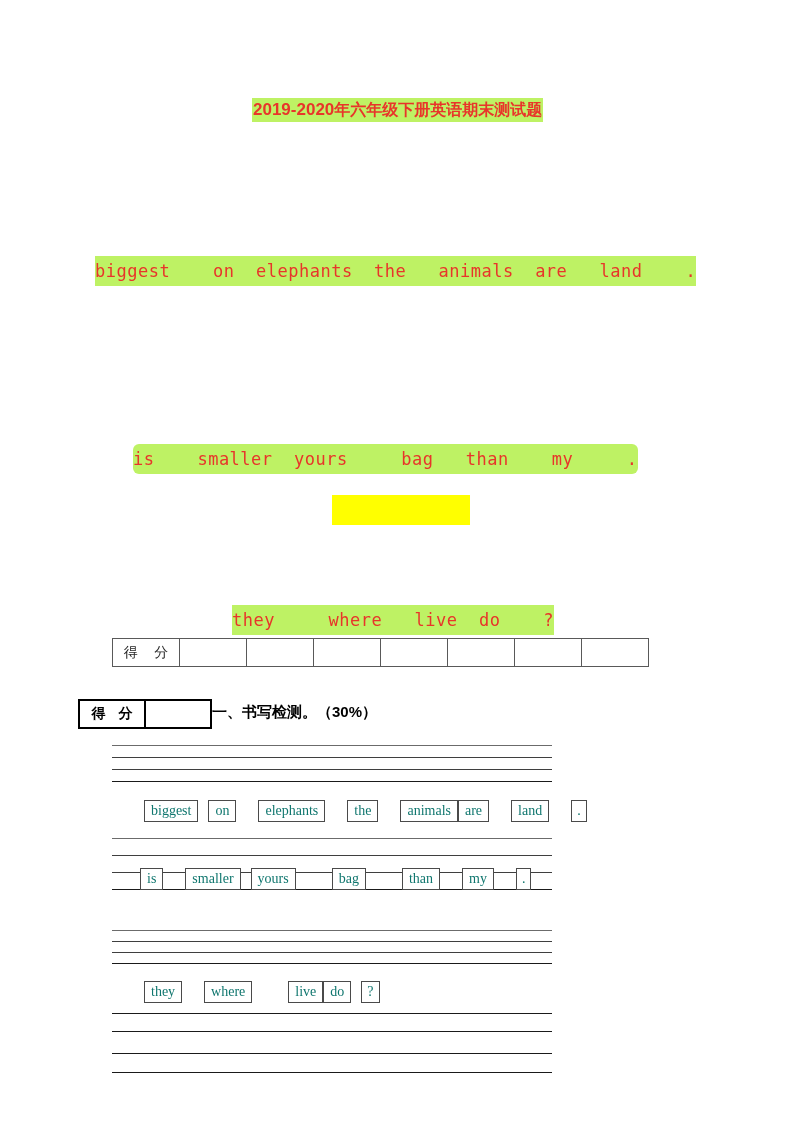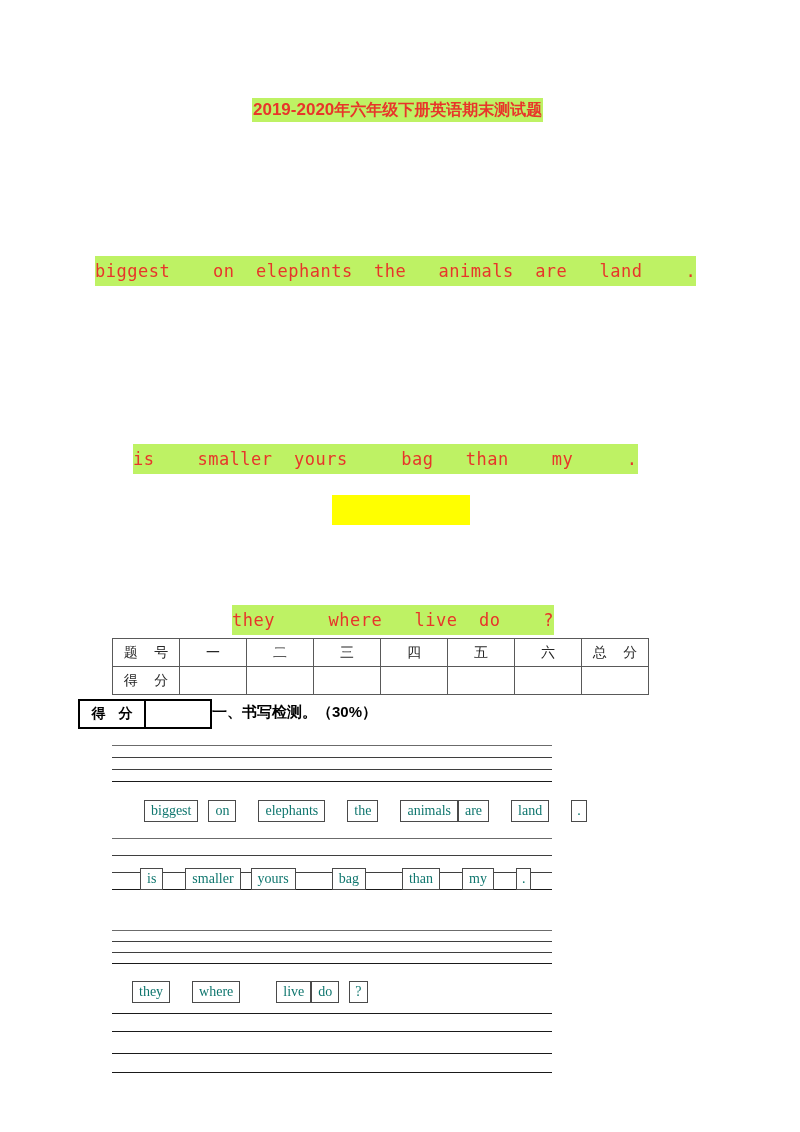--- a/index.html
+++ b/index.html
@@ -42,21 +42,21 @@
     background: #bef264;
     color: #e8352a;
     font-family: "DejaVu Sans Mono", monospace;
     font-size: 17px;
     line-height: 30px;
     height: 30px;
     white-space: pre;
     letter-spacing: 0.5px;
   }
   .hl-1 { left: 95px;  top: 256px; }
-  .hl-2 { left: 133px; top: 444px; }
+  .hl-2 { left: 133px; top: 444px; border-radius: 6px; }
   .hl-blank {
     position: absolute;
     left: 332px;
     top: 495px;
     width: 138px;
     height: 30px;
     background: #ffff00;
   }
   .hl-3 { left: 232px; top: 605px; }
 
@@ -161,30 +161,20 @@
   <span>2019-2020</span><span class="cn">年六年级下册英语期末测试题</span>
 </div>
 
 <div class="hl-row hl-1">biggest    on  elephants  the   animals  are   land    .</div>
 <div class="hl-row hl-2">is    smaller  yours     bag   than    my     .</div>
 <div class="hl-blank"></div>
 <div class="hl-row hl-3">they     where   live  do    ?</div>
 
 <table class="score-table">
   <tbody>
-      <tr>
-    <td class="head-label">题 号</td>
-    <td class="col">一</td>
-    <td class="col">二</td>
-    <td class="col">三</td>
-    <td class="col">四</td>
-    <td class="col">五</td>
-    <td class="col">六</td>
-    <td class="total">总 分</td>
-  </tr>
   <tr>
     <td class="head-label">得 分</td>
     <td class="col"></td>
     <td class="col"></td>
     <td class="col"></td>
     <td class="col"></td>
     <td class="col"></td>
     <td class="col"></td>
     <td class="total"></td>
   </tr>
@@ -238,21 +228,21 @@
   <span class="wbox">my</span>
   <span class="gap-m"></span>
   <span class="wbox punct">.</span>
 </div>
 
 <div class="wline grey" style="top:930px;"></div>
 <div class="wline" style="top:941px;"></div>
 <div class="wline" style="top:952px;"></div>
 <div class="wline thick" style="top:963px;"></div>
 
-<div class="word-row" style="left:132px; top:981px;text-align:center;">
+<div class="word-row" style="left:144px; top:981px;text-align:center;">
   <span class="wbox">they</span>
   <span class="gap-m"></span>
   <span class="wbox">where</span>
   <span class="gap-l"></span>
   <span class="wbox">live</span>
   <span class="wbox tight">do</span>
   <span class="gap-s"></span>
   <span class="wbox punct">?</span>
 </div>
 

